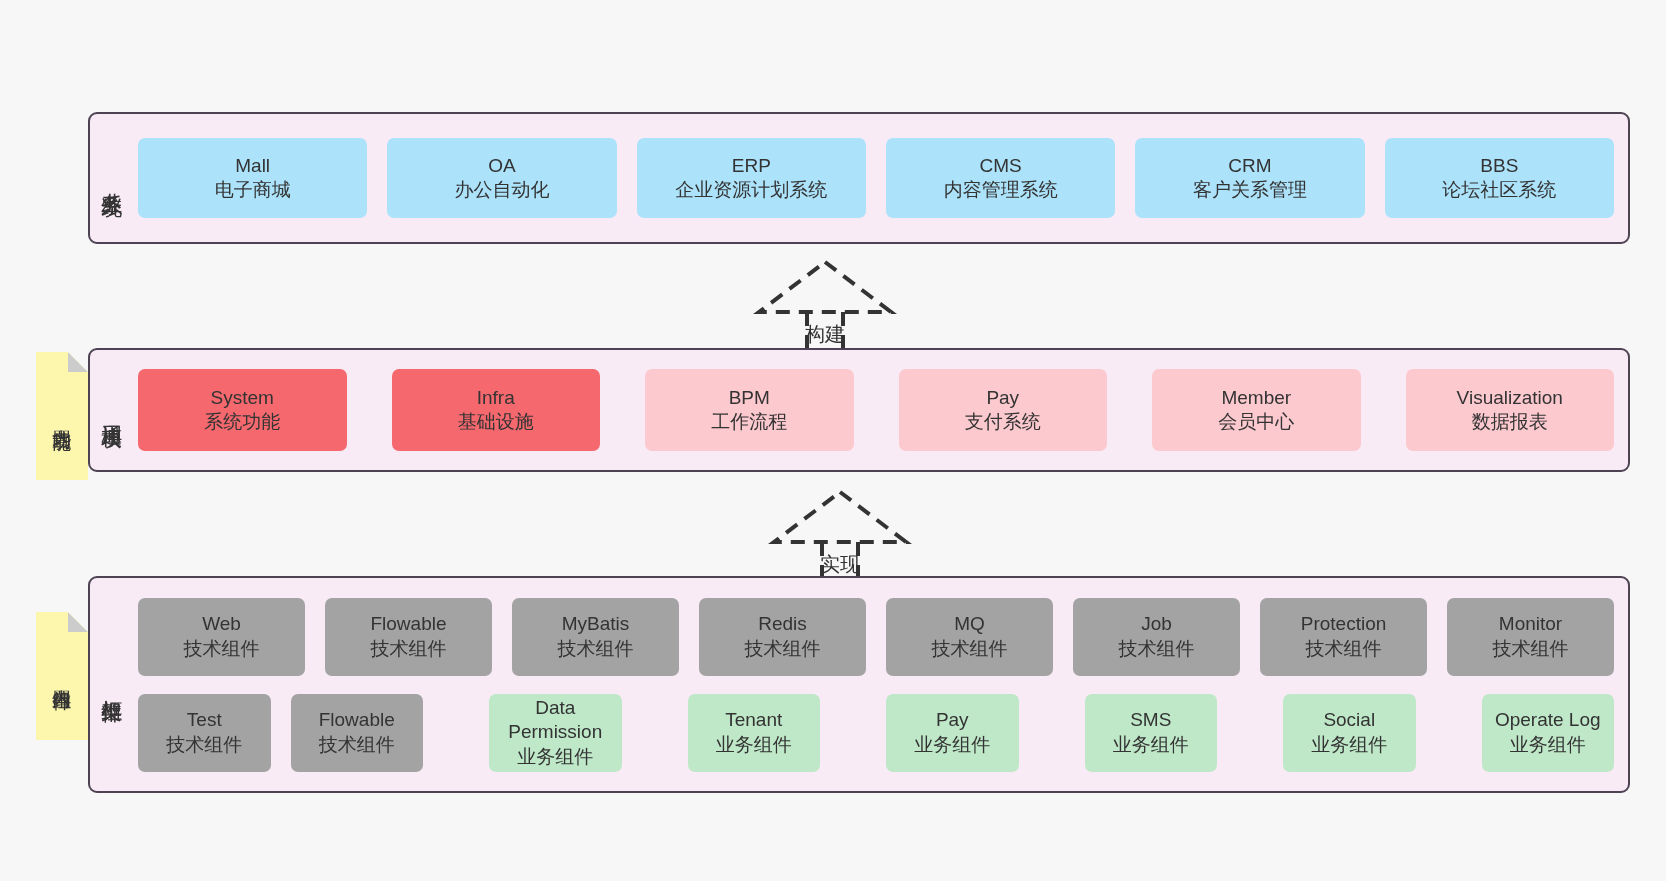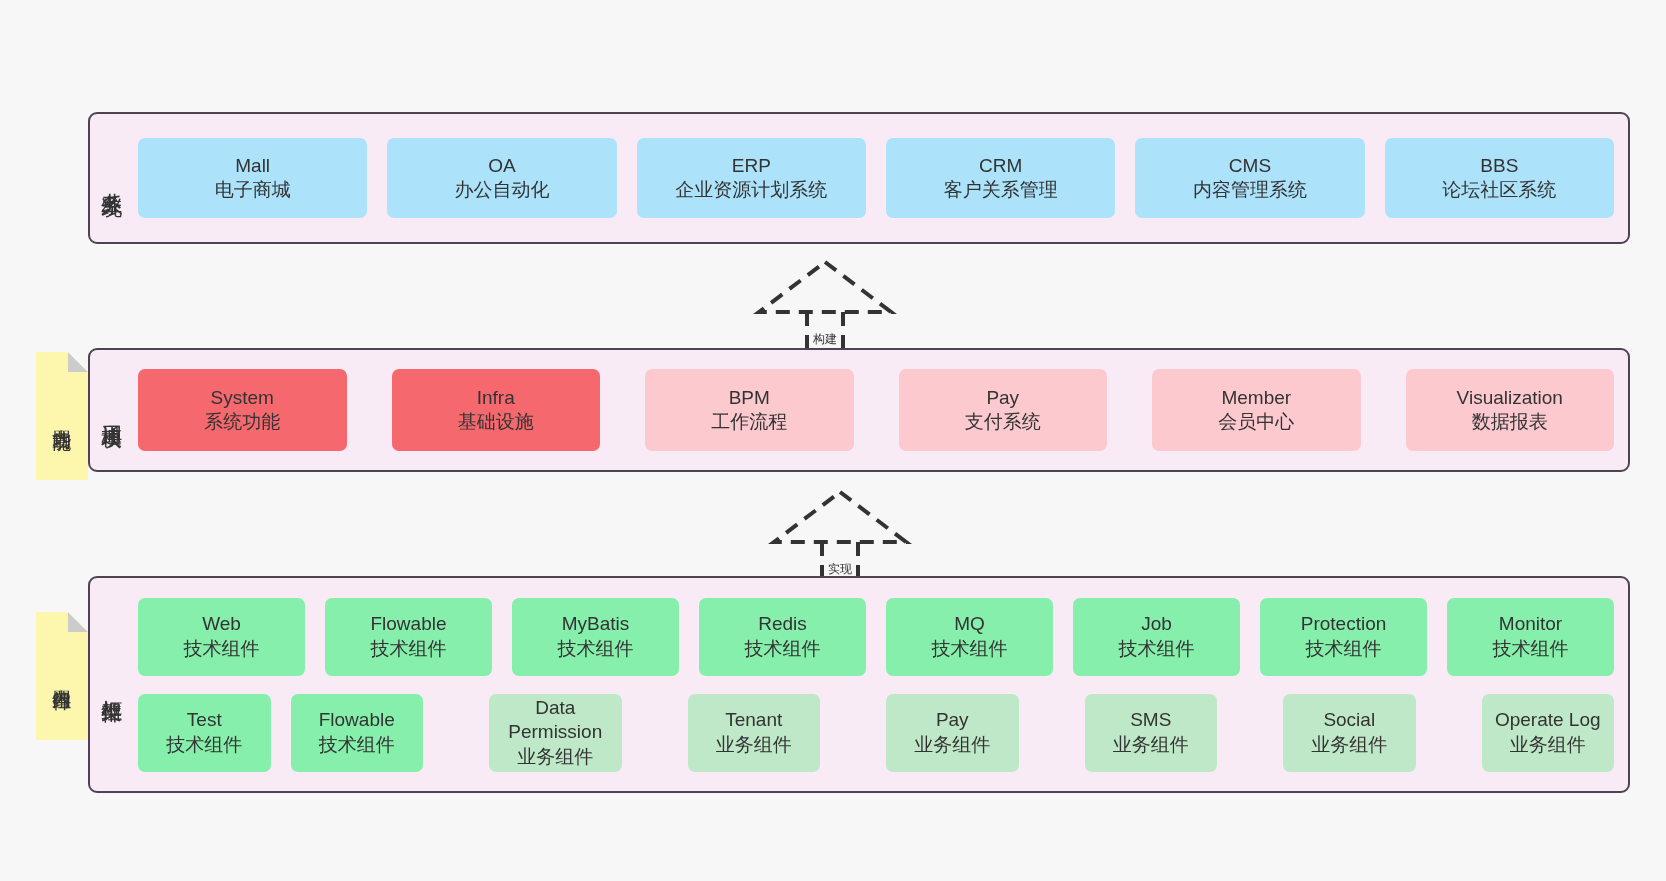--- a/index.html
+++ b/index.html
@@ -79,21 +79,21 @@
     box-sizing: border-box;
     padding: 4px 6px;
     min-width: 0;
   }
   .node .t1 { display: block; }
   .node .t2 { display: block; }
 
   .node.blue       { background: #ace3fb; }
   .node.red        { background: #f4686e; }
   .node.pink       { background: #fcc9cf; }
-  .node.green      { background: #86efac; }
+  .node.green      { background: #a3a3a3; }
   .node.lightgreen { background: #bfe8c8; margin-left: 46px; }
 
   .biz-row  { height: 80px; }
   .mod-row  { height: 82px; gap: 45px; }
   .fw-row   { height: 78px; }
 
   
   .note {
     position: absolute;
     width: 52px;
@@ -127,21 +127,21 @@
     position: absolute;
     width: 160px;
     height: 96px;
   }
   .arrow svg { display: block; }
   .arrow-label {
     position: absolute;
     left: 50%;
     transform: translateX(-50%);
     bottom: 4px;
-    font-size: 12px;
+    font-size: 20px;
     color: #333333;
     background: transparent;
     white-space: nowrap;
     user-select: none;
   }
 </style>
 </head>
 <body>
 
 <div id="canvas">
@@ -156,26 +156,26 @@
         </div>
         <div class="node blue">
           <span class="t1">OA</span>
           <span class="t2">办公自动化</span>
         </div>
         <div class="node blue">
           <span class="t1">ERP</span>
           <span class="t2">企业资源计划系统</span>
         </div>
         <div class="node blue">
+          <span class="t1">CMS</span>
+          <span class="t2">内容管理系统</span>
+        </div>
+        <div class="node blue">
           <span class="t1">CRM</span>
           <span class="t2">客户关系管理</span>
-        </div>
-        <div class="node blue">
-          <span class="t1">CMS</span>
-          <span class="t2">内容管理系统</span>
         </div>
         <div class="node blue">
           <span class="t1">BBS</span>
           <span class="t2">论坛社区系统</span>
         </div>
       </div>
     </div>
   </div>
 
   <div class="arrow" id="arrow-build" style="left:745px; top:256px;">

